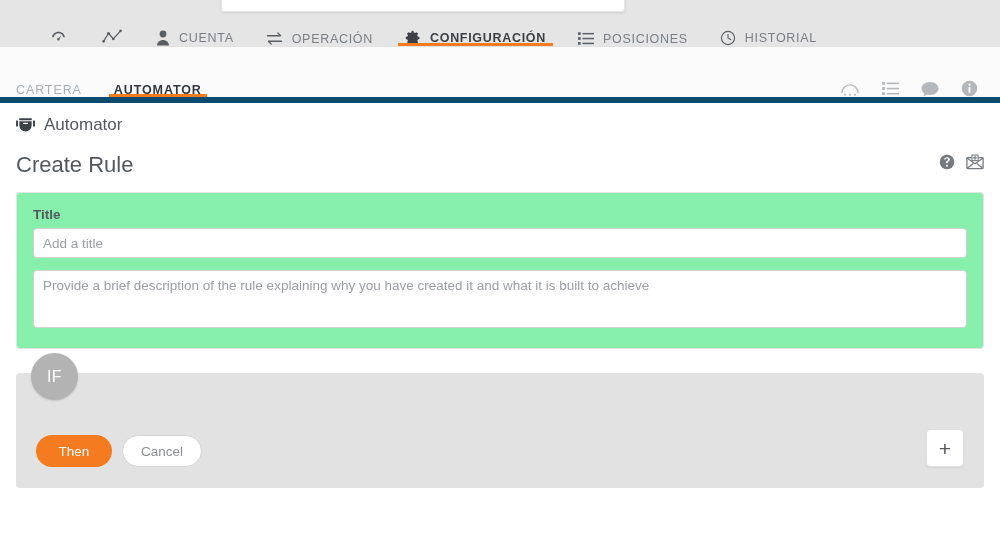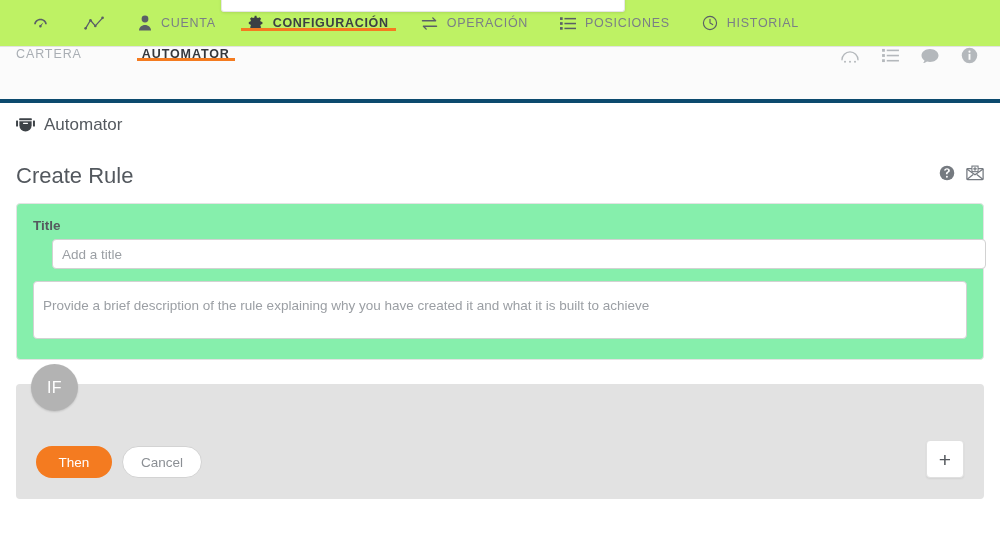--- a/index.html
+++ b/index.html
@@ -7,25 +7,25 @@
     width: 1000px; height: 539px;
     background: #ffffff;
     font-family: "Liberation Sans", sans-serif;
     overflow: hidden;
   }
 
   
   .topnav {
     position: relative;
     height: 47px;
-    background: #bef264;
+    background: #e5e5e5;
     border-bottom: 1px solid #e2e2e2;
     display: flex;
-    align-items: center;
-    padding-left: 14px;
+    align-items: flex-end;
+    padding-left: 32px;
   }
   .floating-panel {
     position: absolute;
     left: 221px; top: -40px;
     width: 404px; height: 52px;
     background: #ffffff;
     border: 1px solid #e6e6e6;
     border-top: none;
     border-radius: 0 0 3px 3px;
     box-shadow: 0 1px 3px rgba(0,0,0,0.10);
@@ -53,26 +53,25 @@
     height: 3px;
     background: #f47b20;
   }
   .nav-ico { display: flex; align-items: center; color: #5a5f66; }
   .nav-ico svg { display: block; }
 
   
   .subnav {
     height: 56px;
     background: #fbfbfb;
-    border-bottom: 4px solid #0c4a6e;
+    border-bottom: 6px solid #0c4a6e;
     display: flex;
-    align-items: flex-start;
+    align-items: flex-end;
     padding: 0 14px 0 0;
     position: relative;
-    gap: 28px;
   }
   .subtab {
     display: flex; align-items: center;
     padding: 0 16px;
     font-size: 12.5px;
     letter-spacing: 0.9px;
     text-transform: uppercase;
     color: #a9aeb4;
     cursor: pointer;
     position: relative;
@@ -94,21 +93,21 @@
     display: flex; align-items: center; gap: 9px;
     height: 32px; margin-top: 6px;
   }
   .auto-head .bot-ico { color: #3d4247; display: flex; margin-top: 1px; }
   .auto-head .auto-title {
     font-size: 17px; color: #54595f;
   }
 
   .title-row {
     display: flex; align-items: center;
-    margin-top: 22px;
+    margin-top: 11px;
     position: relative;
   }
   .page-title {
     font-size: 22px; color: #53585e;
   }
   .title-actions {
     position: absolute; right: 0; top: 2px;
     display: flex; align-items: center; gap: 11px;
   }
   .title-actions .tico { color: #757a80; cursor: pointer; display: flex; }
@@ -131,31 +130,30 @@
     width: 100%;
     height: 30px;
     border: 1px solid #d2d2d2;
     border-radius: 4px;
     background: #ffffff;
     padding: 0 9px;
     font-size: 13.5px;
     font-family: "Liberation Sans", sans-serif;
     color: #44484d;
     outline: none;
-    margin-left: 19px;
   }
   .finput::placeholder { color: #9b9fa4; }
   .fgap { height: 12px; }
   .ftext {
     width: 100%;
     height: 58px;
     border: 1px solid #d2d2d2;
     border-radius: 4px;
     background: #ffffff;
-    padding: 15px 9px;
+    padding: 6px 9px;
     font-size: 13.5px;
     font-family: "Liberation Sans", sans-serif;
     color: #44484d;
     outline: none;
     resize: none;
     line-height: 1.35;
   }
   .ftext::placeholder { color: #9b9fa4; }
 
   
@@ -274,38 +272,38 @@
   <div class="nav-item">
     <span class="nav-ico">
       <svg width="14" height="16" viewBox="0 0 14 16" fill="currentColor">
         <circle cx="7" cy="4" r="3.4"></circle>
         <path d="M1 15.5c0-3.3 2.7-5.6 6-5.6s6 2.3 6 5.6z"></path>
       </svg>
     </span>
     <span>CUENTA</span>
   </div>
 
+  <div class="nav-item">
+    <span class="nav-ico">
+      <svg width="17" height="15" viewBox="0 0 18 16" fill="none" stroke="currentColor" stroke-width="1.5" stroke-linecap="round" stroke-linejoin="round">
+        <path d="M1.5 5h14l-3-3"></path>
+        <path d="M16.5 11h-14l3 3"></path>
+      </svg>
+    </span>
+    <span>OPERACIÓN</span>
+  </div>
+
   <div class="nav-item active">
     <span class="nav-ico" style="color:#3c4044">
       <svg width="16" height="16" viewBox="0 0 20 20" fill="currentColor">
         <path d="M10 6.5a3.5 3.5 0 1 0 0 7 3.5 3.5 0 0 0 0-7zm0 5.2a1.7 1.7 0 1 1 0-3.4 1.7 1.7 0 0 1 0 3.4z"></path>
         <path d="M18 11.4v-2.8l-2.1-.4a6.2 6.2 0 0 0-.7-1.7l1.2-1.8-2-2-1.8 1.2a6.2 6.2 0 0 0-1.7-.7L10.6 1H8.4l-.4 2.2c-.6.15-1.2.4-1.7.7L4.5 2.7l-2 2 1.2 1.8c-.3.55-.55 1.1-.7 1.7L1 8.6v2.8l2 .4c.15.6.4 1.15.7 1.7l-1.2 1.8 2 2 1.8-1.2c.55.3 1.1.55 1.7.7l.4 2.2h2.2l.4-2.2c.6-.15 1.15-.4 1.7-.7l1.8 1.2 2-2-1.2-1.8c.3-.55.55-1.1.7-1.7z"></path>
       </svg>
     </span>
     <span>CONFIGURACIÓN</span>
-  </div>
-
-  <div class="nav-item">
-    <span class="nav-ico">
-      <svg width="17" height="15" viewBox="0 0 18 16" fill="none" stroke="currentColor" stroke-width="1.5" stroke-linecap="round" stroke-linejoin="round">
-        <path d="M1.5 5h14l-3-3"></path>
-        <path d="M16.5 11h-14l3 3"></path>
-      </svg>
-    </span>
-    <span>OPERACIÓN</span>
   </div>
 
   <div class="nav-item">
     <span class="nav-ico">
       <svg width="16" height="15" viewBox="0 0 18 16" fill="currentColor">
         <rect x="0" y="1" width="3" height="3"></rect>
           <rect x="5" y="1.7" width="13" height="1.7"></rect>
         <rect x="0" y="6.5" width="3" height="3"></rect>
           <rect x="5" y="7.2" width="13" height="1.7"></rect>
         <rect x="0" y="12" width="3" height="3"></rect>

